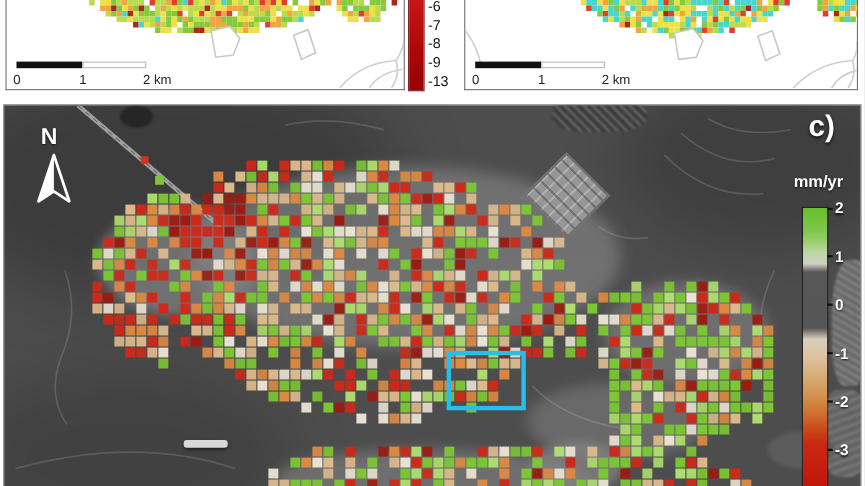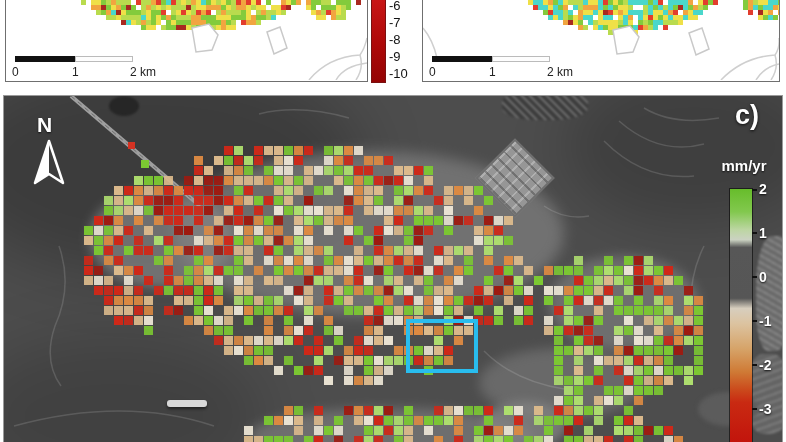--- a/index.html
+++ b/index.html
@@ -304,21 +304,21 @@
       <span class="sb-lab sb-2">2 km</span>
     </div>
   </div>
 
   <div id="cbarA">
     <div class="bar" id="barA" style="background: linear-gradient(rgb(200, 22, 22) 0%, rgb(173, 8, 8) 55%, rgb(148, 3, 3) 100%);"></div>
     <span class="tick" style="top:-2px">-6</span>
     <span class="tick" style="top:15px">-7</span>
     <span class="tick" style="top:32px">-8</span>
     <span class="tick" style="top:49px">-9</span>
-    <span class="tick" style="top:66px">-10</span>
+    <span class="tick" style="top:66px">-13</span>
   </div>
 
   <div class="panel" id="panelB">
     <div id="mosaicB">
         <div class="cell" style="left: 105px; top: 0px; width: 5px; height: 5px; background: rgb(238, 222, 62); opacity: 0.95;"></div>
         <div class="cell" style="left: 110px; top: 0px; width: 5px; height: 5px; background: rgb(64, 213, 200); opacity: 0.95;"></div>
         <div class="cell" style="left: 115px; top: 0px; width: 5px; height: 5px; background: rgb(64, 213, 200); opacity: 0.95;"></div>
         <div class="cell" style="left: 120px; top: 0px; width: 5px; height: 5px; background: rgb(238, 222, 62); opacity: 0.95;"></div>
         <div class="cell" style="left: 125px; top: 0px; width: 5px; height: 5px; background: rgb(240, 160, 54); opacity: 0.95;"></div>
         <div class="cell" style="left: 130px; top: 0px; width: 5px; height: 5px; background: rgb(124, 200, 50); opacity: 0.95;"></div>

